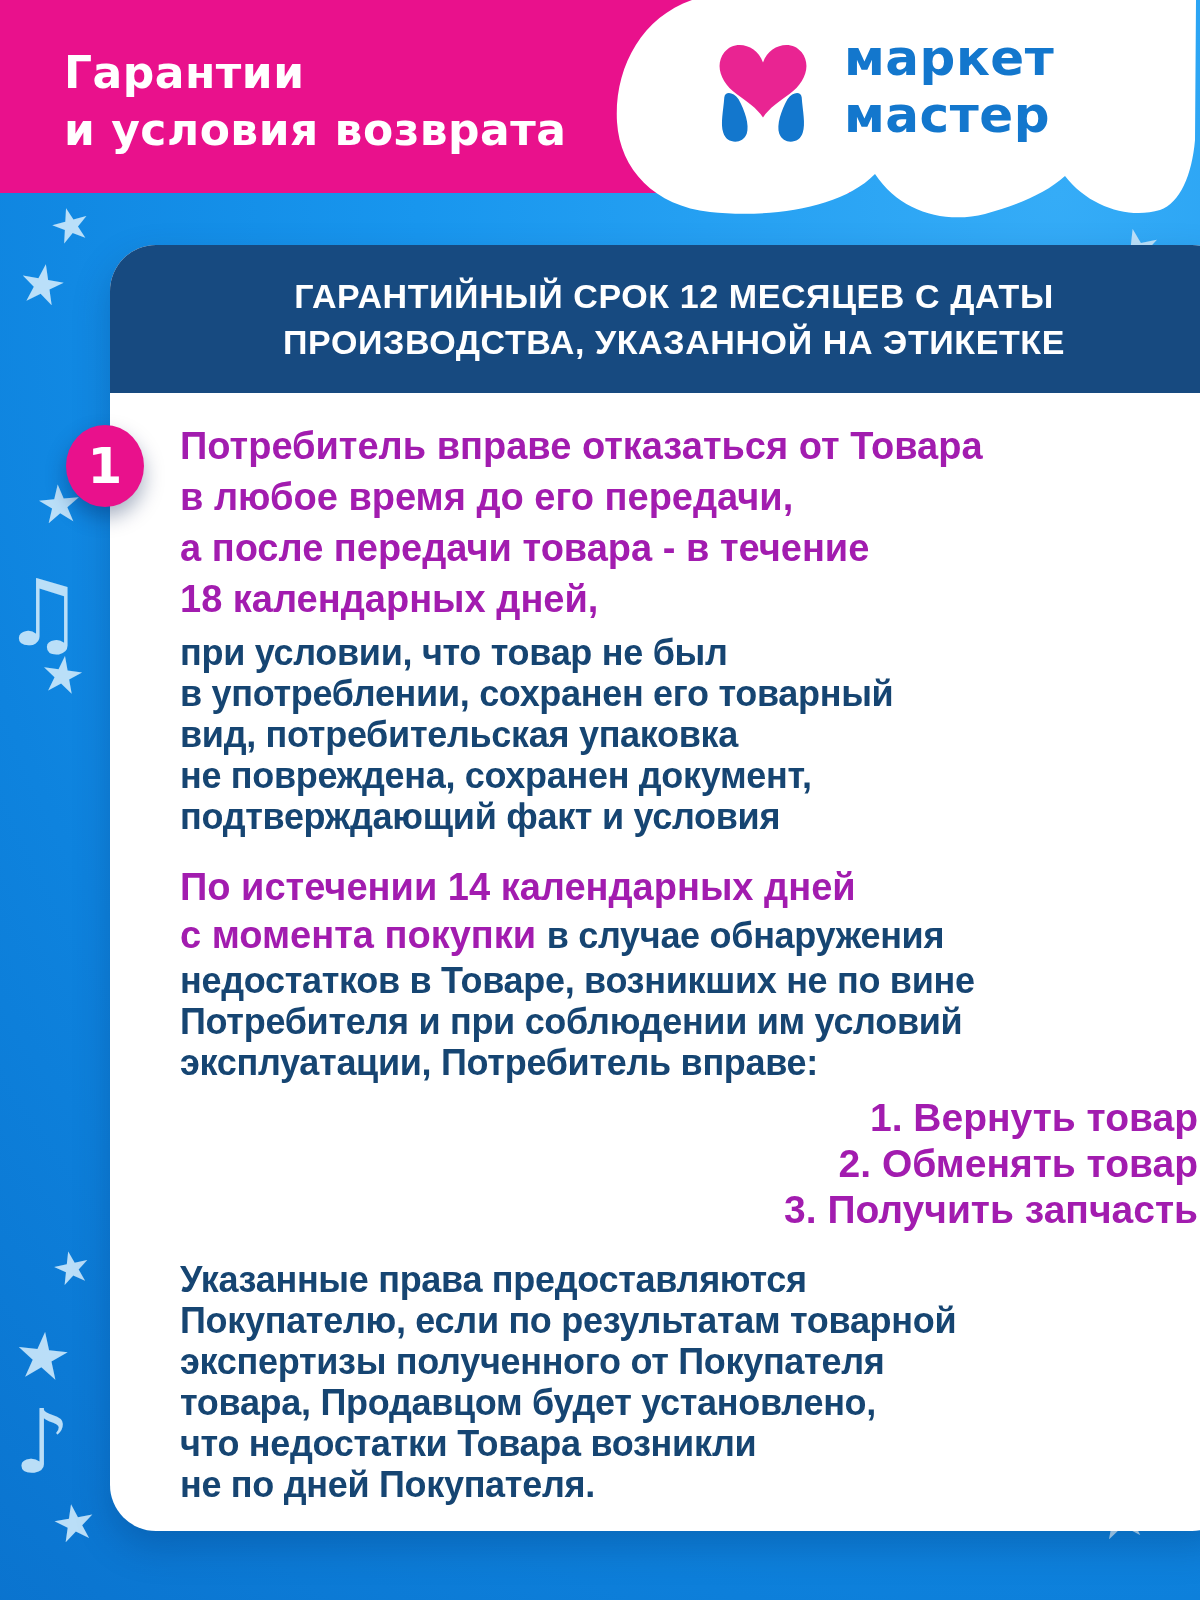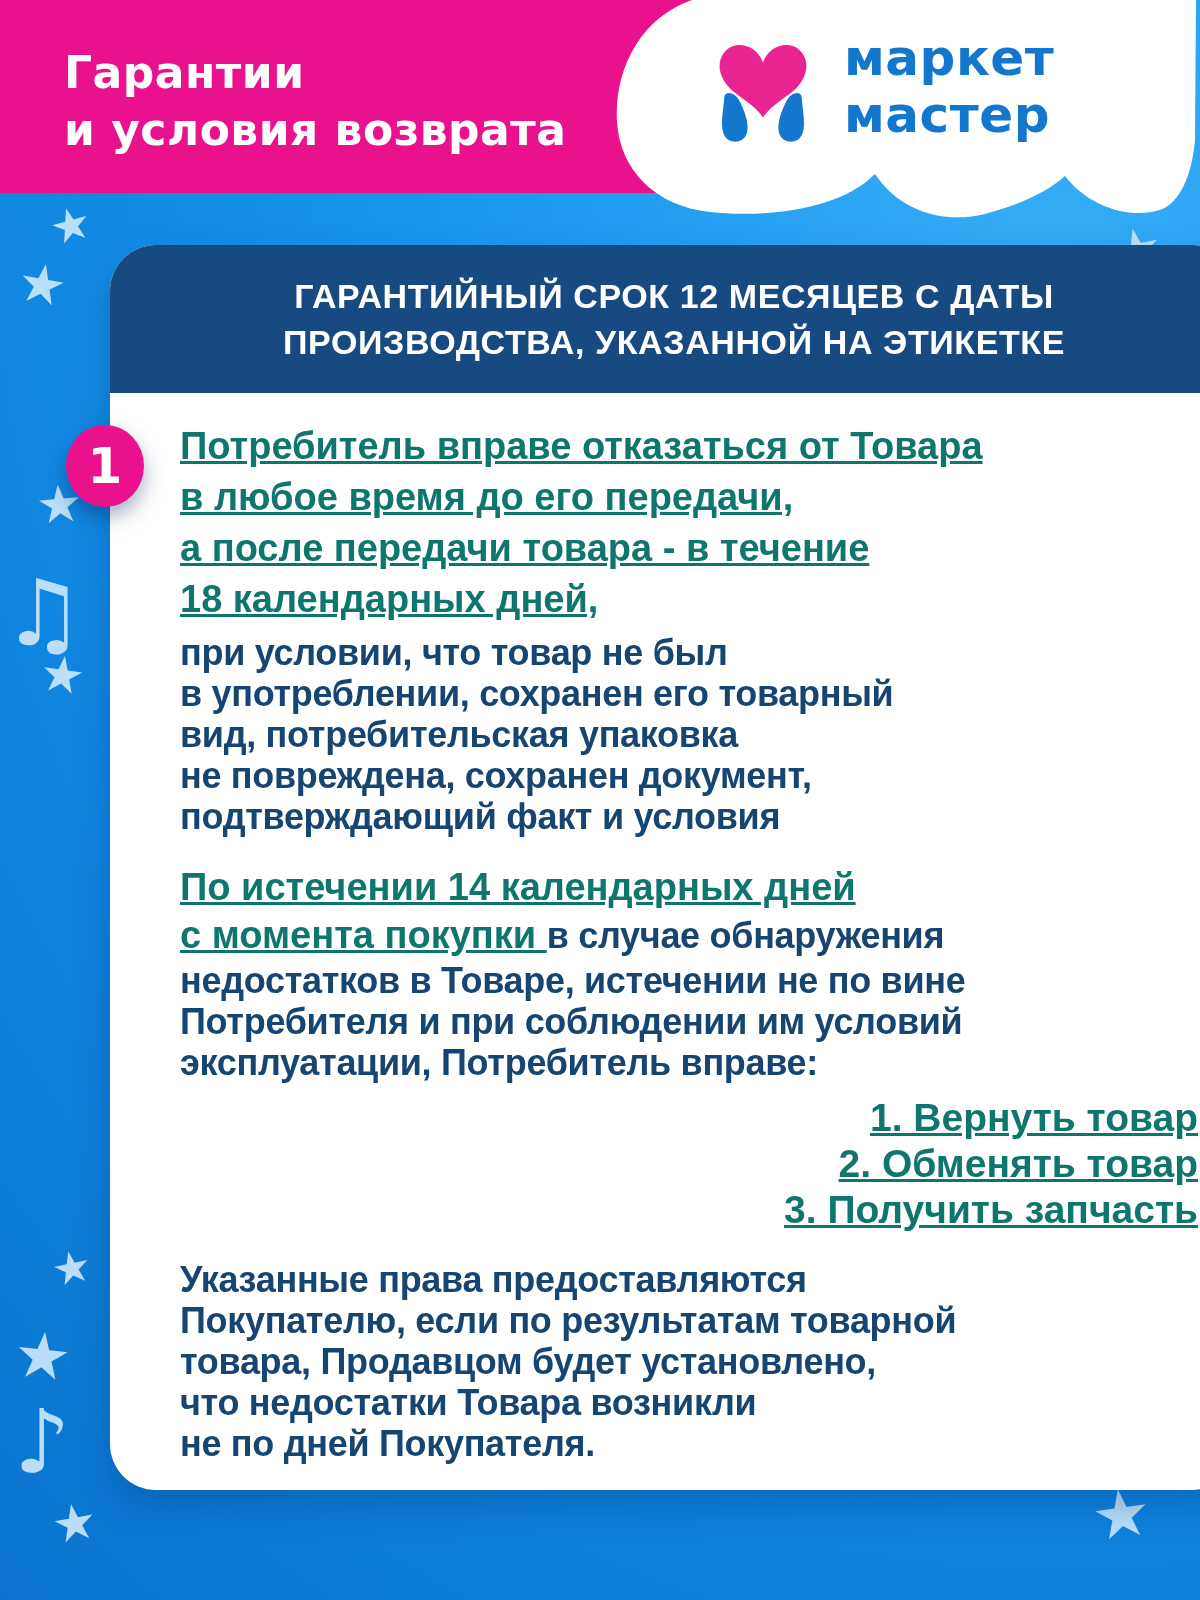--- a/index.html
+++ b/index.html
@@ -21,21 +21,21 @@
   .card{position:absolute;left:110px;top:245px;width:1128px;background:#FFFFFF;
         border-radius:46px;box-shadow:0 16px 36px rgba(4,48,104,.28);padding-bottom:26px;}
   .card-banner{height:148px;border-radius:46px 46px 0 0;background:#174A80;
         display:flex;flex-direction:column;justify-content:center;align-items:center;gap:5px;}
   .card-banner .ln{color:#FFFFFF;font-weight:700;font-size:34px;line-height:41px;letter-spacing:.6px;}
   .badge{position:absolute;left:-44px;top:180px;width:78px;height:82px;border-radius:50%;
         background:#E9118C;display:flex;align-items:center;justify-content:center;
         color:#fff;font-family:"DejaVu Sans",sans-serif;font-weight:700;font-size:50px;
         box-shadow:0 10px 20px rgba(2,30,80,.35);}
   .card-body{padding:28px 40px 0 70px;font-weight:700;}
-  .t-blue{color:#0f766e;text-decoration:underline;}
+  .t-blue{color:#a21caf;}
   .t-navy{color:#164572;}
   .p1-blue .ln{font-size:38px;line-height:51px;}
   .p1-navy{margin-top:7px;}
   .p1-navy .ln,.p2-navy .ln,.p3 .ln{font-size:36px;line-height:41px;letter-spacing:-.3px;}
   .p2{margin-top:26px;}
   .p2 .hl{font-size:38px;line-height:48px;}
   .p2 .mix .t-navy{font-size:36px;letter-spacing:-.3px;}
   .options{margin-top:12px;text-align:right;}
   .options .ln{font-size:39px;line-height:46px;}
   .p3{margin-top:26px;}
@@ -97,31 +97,32 @@
       <div class="ln">при условии, что товар не был</div>
       <div class="ln">в употреблении, сохранен его товарный</div>
       <div class="ln">вид, потребительская упаковка</div>
       <div class="ln">не повреждена, сохранен документ,</div>
       <div class="ln">подтверждающий факт и условия</div>
     </div>
     <div class="para p2">
       <div class="hl t-blue ln">По истечении 14 календарных дней</div>
       <div class="hl mix ln"><span class="t-blue">с момента покупки </span><span class="t-navy">в случае обнаружения</span></div>
       <div class="p2-navy t-navy">
-        <div class="ln">недостатков в Товаре, истечении не по вине</div>
+        <div class="ln">недостатков в Товаре, возникших не по вине</div>
         <div class="ln">Потребителя и при соблюдении им условий</div>
         <div class="ln">эксплуатации, Потребитель вправе:</div>
       </div>
     </div>
     <div class="para options t-blue">
       <div class="ln">1. Вернуть товар</div>
       <div class="ln">2. Обменять товар</div>
       <div class="ln">3. Получить запчасть</div>
     </div>
     <div class="para p3 t-navy">
       <div class="ln">Указанные права предоставляются</div>
       <div class="ln">Покупателю, если по результатам товарной</div>
+      <div class="ln">экспертизы полученного от Покупателя</div>
       <div class="ln">товара, Продавцом будет установлено,</div>
       <div class="ln">что недостатки Товара возникли</div>
       <div class="ln">не по дней Покупателя.</div>
     </div>
   </div>
 </div>
 
 </body></html>

